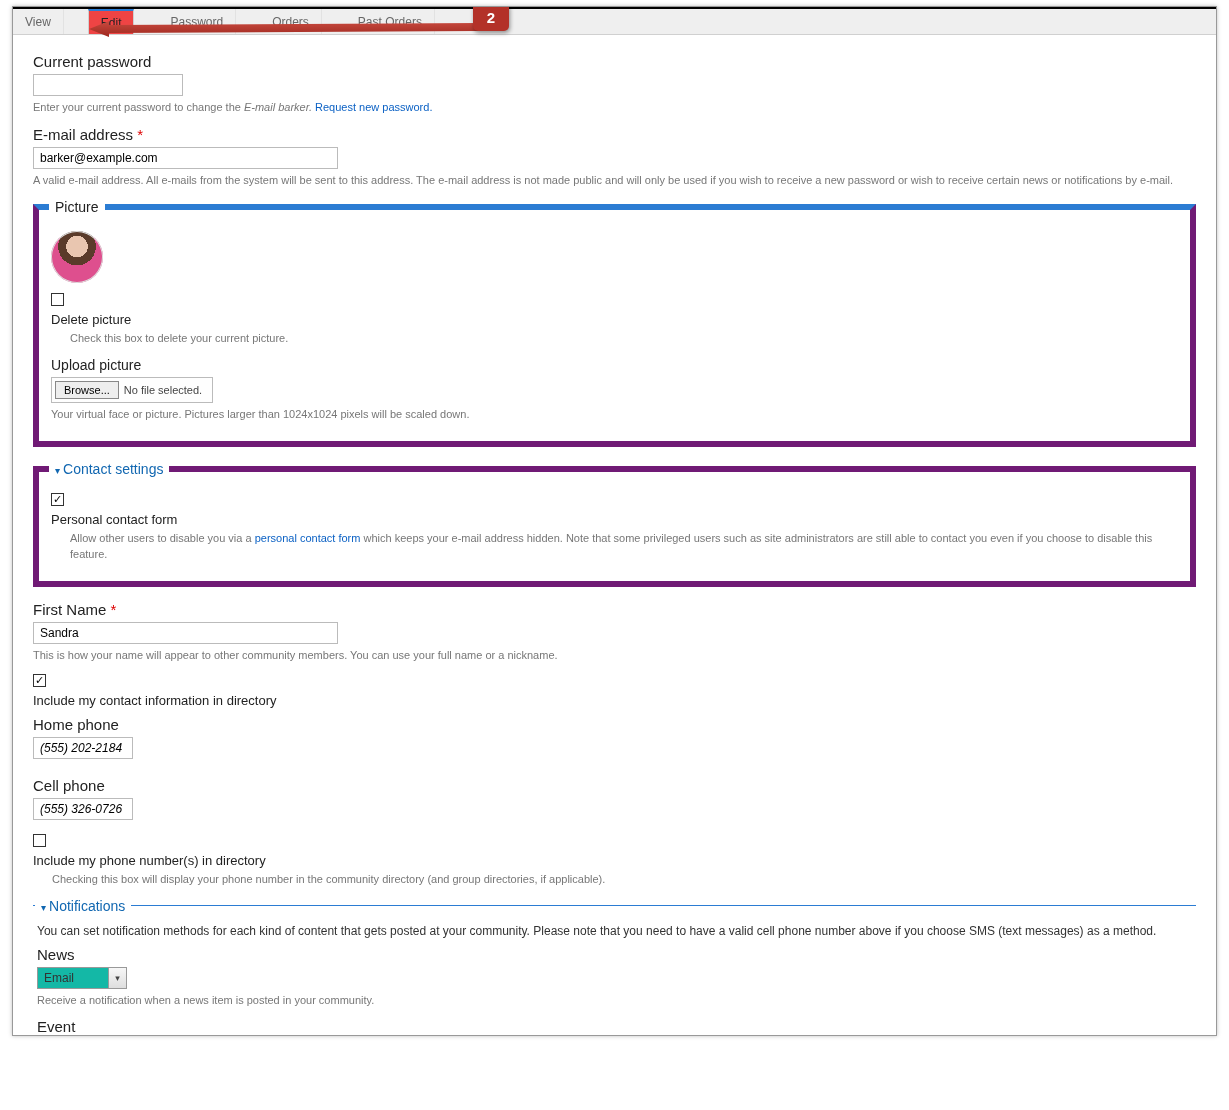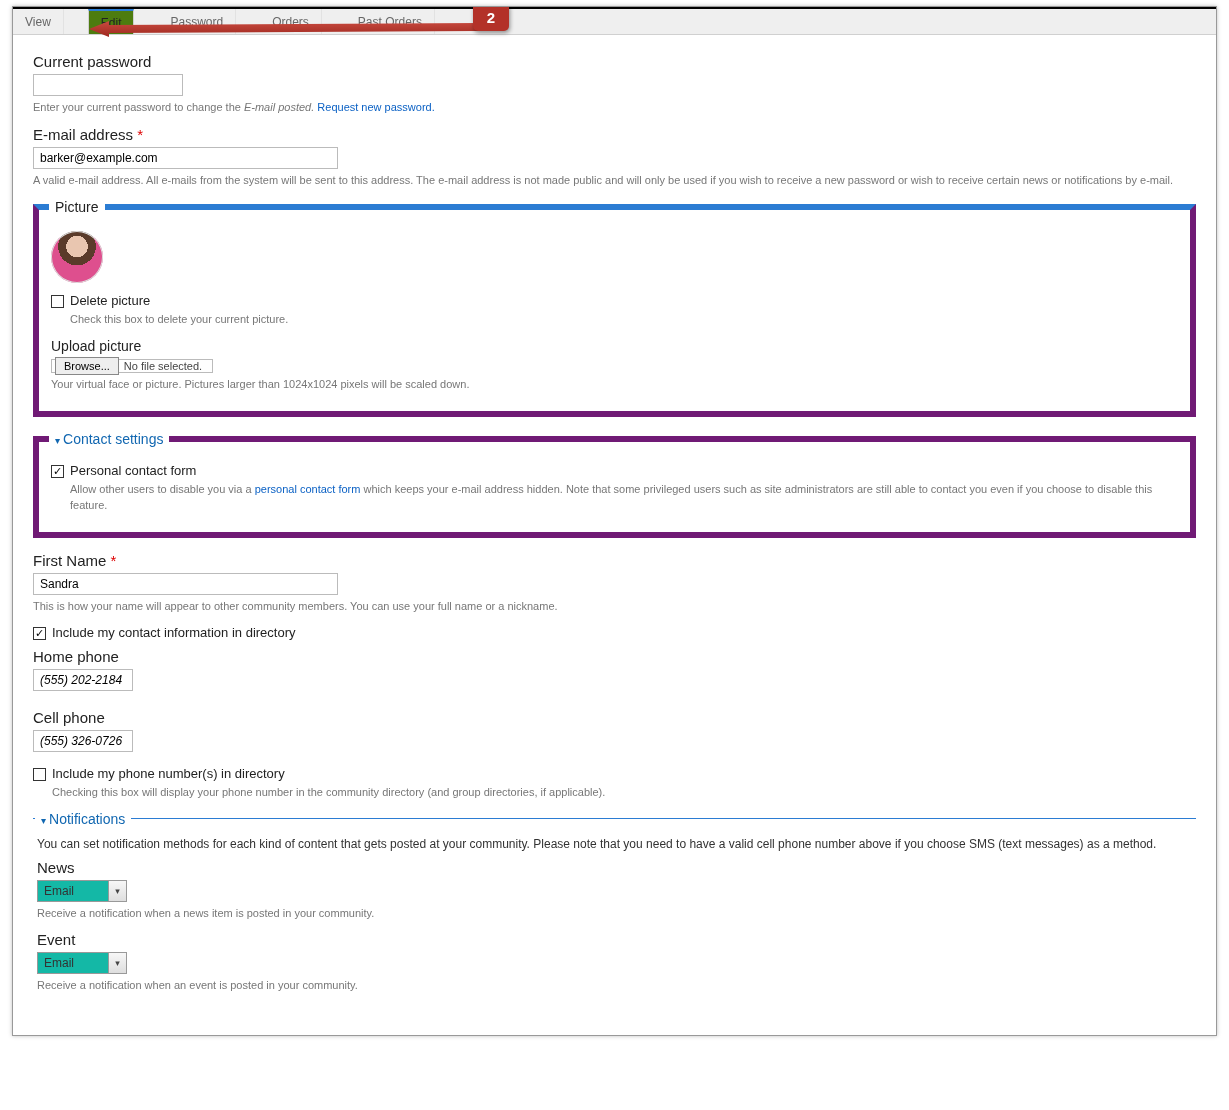--- a/index.html
+++ b/index.html
@@ -32,21 +32,21 @@
   }
   .tab {
     padding: 0 12px;
     display: flex;
     align-items: center;
     color: #666;
     cursor: pointer;
     border-right: 1px solid #e2e2e2;
   }
   .tab.active {
-    background: #4d7c0f;
+    background: #ef4444;
     color: #222;
     border-top: 2px solid #2b7cd3;
     border-right: 1px solid #d0d0d0;
     border-left: 1px solid #d0d0d0;
   }
   .content { padding: 10px 20px 0 20px; }
   .label {
     font-size: 15px;
     color: #222;
     margin: 8px 0 4px 0;
@@ -99,36 +99,37 @@
     color: #1167b1;
   }
   .avatar {
     width: 52px; height: 52px; border-radius: 50%;
     background: radial-gradient(circle at 50% 30%, #e9c6b0 0 24%, #5a3b2a 24% 42%, #de4f8e 42% 100%);
     margin: 4px 0 10px 0;
     box-shadow: 0 0 0 1px #ddd inset;
   }
   .chk-row {
     display: flex;
-    align-items: flex-end;
+    align-items: flex-start;
     gap: 6px;
     margin: 4px 0 0 0;
+    flex-direction: column;
   }
   .chk {
     width: 13px; height: 13px; border: 1px solid #333; background: #fff;
     display: inline-flex; align-items: center; justify-content: center;
     font-size: 11px; line-height: 1; cursor: pointer;
     flex-shrink: 0;
   }
   .chk.checked::after { content: "✓"; color: #000; }
   .chk-label { font-size: 13px; color: #222; }
   .file-row {
     display: inline-flex; align-items: center;
     border: 1px solid #bbb; background: #fefefe;
-    height: 14px;
+    height: 26px;
   }
   .file-btn {
     border: 1px solid #888; background: #eee;
     font-size: 11px; padding: 2px 8px; margin: 3px; cursor: pointer;
     font-family: inherit;
   }
   .file-name { font-size: 11px; color: #444; padding: 0 10px 0 2px; }
   .select {
     width: 90px; height: 22px; border: 1px solid #999;
     display: inline-flex; align-items: center;
@@ -187,21 +188,21 @@
     <div class="tab">Orders</div>
     <div class="tab">Past Orders</div>
   </div>
 
   <div class="content">
 
     
     <div class="label">Current password</div>
     <input type="password" class="input-short" value="" style="">
     <div class="help">
-      <span>Enter your current password to change the </span><span class="italic">E-mail posted. </span><a class="link">Request new password.</a>
+      <span>Enter your current password to change the </span><span class="italic">E-mail barker. </span><a class="link">Request new password.</a>
     </div>
 
     
     <div class="label">
       <span>E-mail address</span> <span class="req">*</span>
     </div>
     <input type="text" class="input-med" value="barker@example.com" style="">
     <div class="help">A valid e-mail address. All e-mails from the system will be sent to this address. The e-mail address is not made public and will only be used if you wish to receive a new password or wish to receive certain news or notifications by e-mail.</div>
 
     

